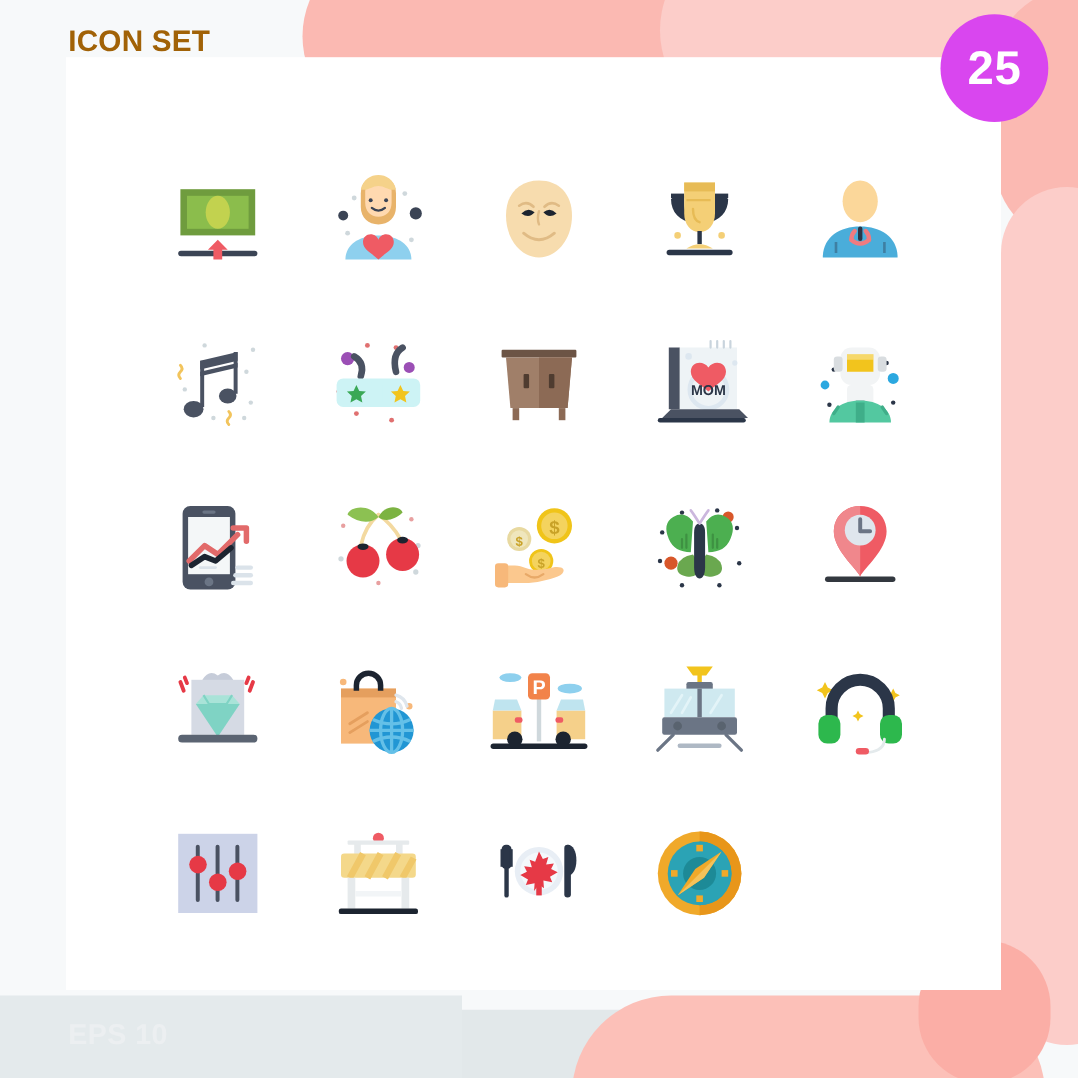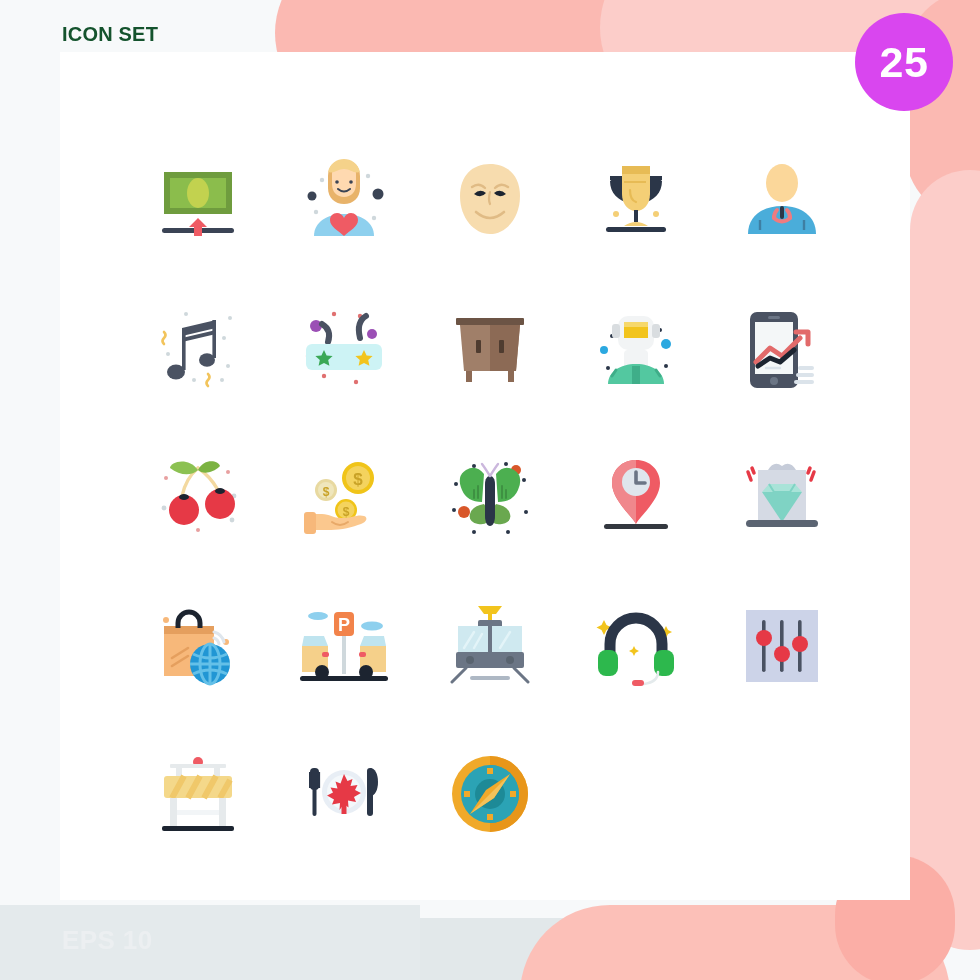--- a/index.html
+++ b/index.html
@@ -25,21 +25,21 @@
 
   
   #card{
     position:absolute;left:60px;top:52px;width:850px;height:848px;
     background:#ffffff;
   }
 
   
   #title{
     position:absolute;left:62px;top:24px;
-    font-size:20px;font-weight:bold;color:#14532d;letter-spacing:.2px;
+    font-size:27px;font-weight:bold;color:#a16207;letter-spacing:.2px;
     line-height:1;
     text-align:center;
   }
   
   #eps{
     position:absolute;left:62px;top:925px;
     font-size:26px;font-weight:bold;color:#eceff1;letter-spacing:.4px;
   }
   
   #badge{
@@ -200,20 +200,34 @@
         <rect x="12" y="14" width="68" height="7" rx="1" fill="#6c5445"></rect>
         <path d="M16 21h60l-4 46H20z" fill="#a07f69"></path>
         <path d="M46 21h30l-4 46H46z" fill="#8c6a55"></path>
         <rect x="32" y="36" width="5" height="13" rx="1" fill="#4f3c30"></rect>
         <rect x="55" y="36" width="5" height="13" rx="1" fill="#4f3c30"></rect>
         <rect x="22" y="67" width="6" height="11" fill="#8c6a55"></rect>
         <rect x="64" y="67" width="6" height="11" fill="#8c6a55"></rect>
       </svg>
     </div>
 
+    <div class="cell">
+      <svg width="92" height="92" viewBox="0 0 92 92">
+        <path d="M18 12h10v56H18z" fill="#4a5262"></path>
+        <path d="M28 12h52v56H28z" fill="#eef3f6"></path>
+        <circle cx="54" cy="50" r="17" fill="none" stroke="#dde7f0" stroke-width="4"></circle>
+        <path d="M54 30c-5-7-16-5-16 4 0 8 10 12 16 18 6-6 16-10 16-18 0-9-11-11-16-4z" fill="#ef5b64"></path>
+        <text x="54" y="55" font-family="Liberation Sans, sans-serif" font-size="13" font-weight="bold" fill="#2b3648" text-anchor="middle">MOM</text>
+        <path d="M56 12v-6M62 12v-6M68 12v-6M74 12v-6" stroke="#c9d4dd" stroke-width="2" stroke-linecap="round"></path>
+        <circle cx="36" cy="20" r="3" fill="#dde7f0"></circle>
+        <circle cx="78" cy="26" r="2.4" fill="#dde7f0"></circle>
+        <path d="M20 68h62l8 8H12z" fill="#4a5262"></path>
+        <rect x="8" y="76" width="80" height="4" rx="2" fill="#2b3648"></rect>
+      </svg>
+    </div>
 
     <div class="cell">
       <svg width="92" height="92" viewBox="0 0 92 92">
         <circle cx="14" cy="46" r="4" fill="#2ba8e0"></circle>
         <circle cx="76" cy="40" r="5" fill="#2ba8e0"></circle>
         <circle cx="22" cy="32" r="2" fill="#2b3648"></circle>
         <circle cx="70" cy="26" r="2" fill="#2b3648"></circle>
         <circle cx="18" cy="64" r="2" fill="#2b3648"></circle>
         <circle cx="76" cy="62" r="2" fill="#2b3648"></circle>
         <rect x="28" y="12" width="36" height="34" rx="10" fill="#f2f4f5"></rect>

